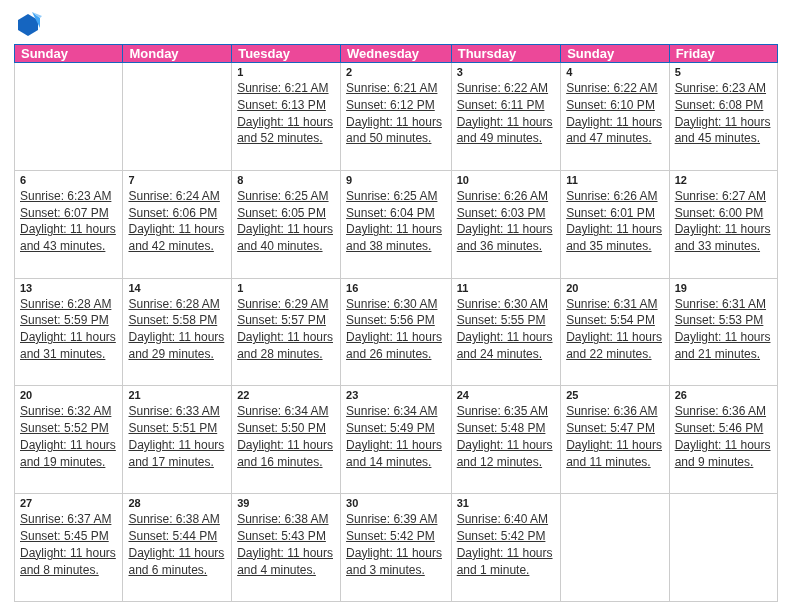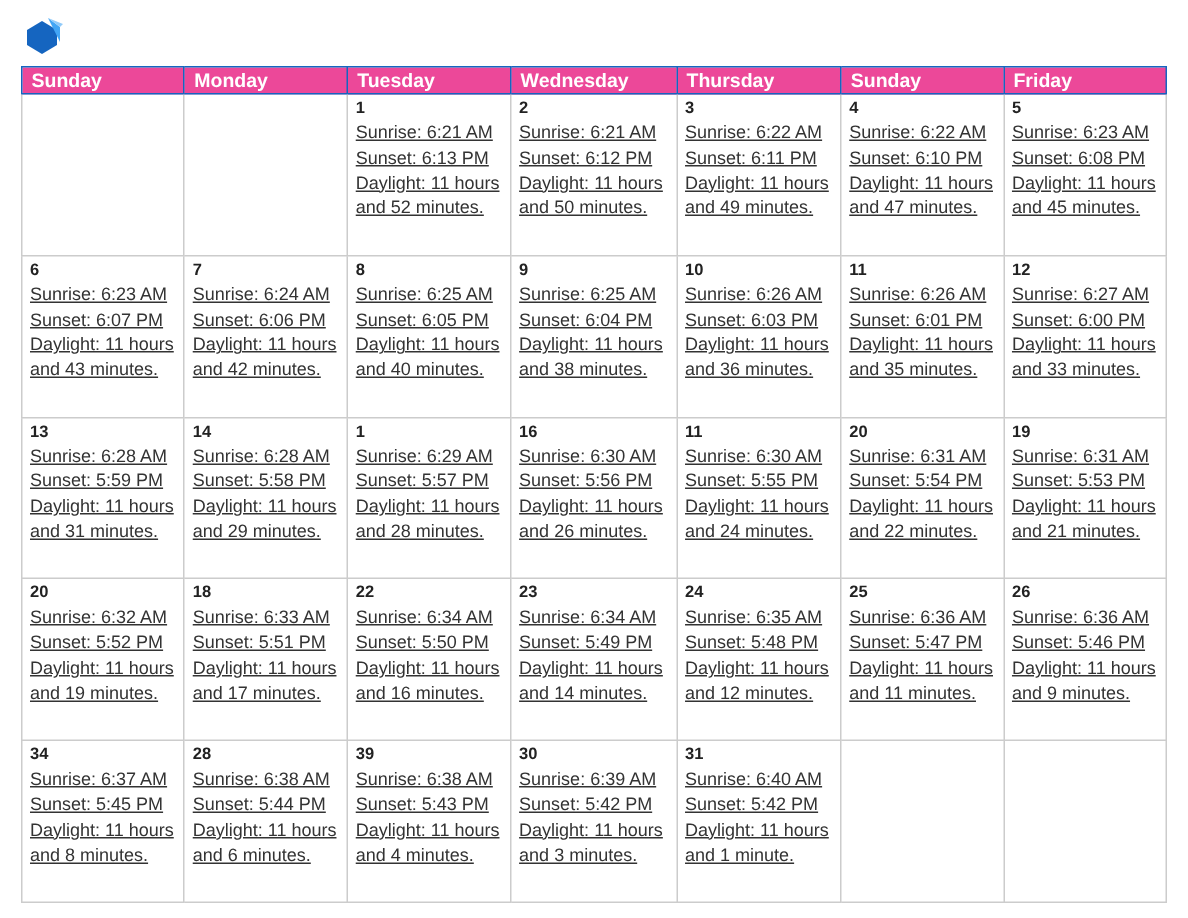--- a/index.html
+++ b/index.html
@@ -211,21 +211,21 @@
             <div class="day-number">19</div>
             <div class="day-info">Sunrise: 6:31 AM<br>Sunset: 5:53 PM<br>Daylight: 11 hours and 21 minutes.</div>
           </td>
         </tr>
         <tr>
           <td>
             <div class="day-number">20</div>
             <div class="day-info">Sunrise: 6:32 AM<br>Sunset: 5:52 PM<br>Daylight: 11 hours and 19 minutes.</div>
           </td>
           <td>
-            <div class="day-number">18</div>
+            <div class="day-number">21</div>
             <div class="day-info">Sunrise: 6:33 AM<br>Sunset: 5:51 PM<br>Daylight: 11 hours and 17 minutes.</div>
           </td>
           <td>
             <div class="day-number">22</div>
             <div class="day-info">Sunrise: 6:34 AM<br>Sunset: 5:50 PM<br>Daylight: 11 hours and 16 minutes.</div>
           </td>
           <td>
             <div class="day-number">23</div>
             <div class="day-info">Sunrise: 6:34 AM<br>Sunset: 5:49 PM<br>Daylight: 11 hours and 14 minutes.</div>
           </td>
@@ -237,21 +237,21 @@
             <div class="day-number">25</div>
             <div class="day-info">Sunrise: 6:36 AM<br>Sunset: 5:47 PM<br>Daylight: 11 hours and 11 minutes.</div>
           </td>
           <td>
             <div class="day-number">26</div>
             <div class="day-info">Sunrise: 6:36 AM<br>Sunset: 5:46 PM<br>Daylight: 11 hours and 9 minutes.</div>
           </td>
         </tr>
         <tr>
           <td>
-            <div class="day-number">34</div>
+            <div class="day-number">27</div>
             <div class="day-info">Sunrise: 6:37 AM<br>Sunset: 5:45 PM<br>Daylight: 11 hours and 8 minutes.</div>
           </td>
           <td>
             <div class="day-number">28</div>
             <div class="day-info">Sunrise: 6:38 AM<br>Sunset: 5:44 PM<br>Daylight: 11 hours and 6 minutes.</div>
           </td>
           <td>
             <div class="day-number">39</div>
             <div class="day-info">Sunrise: 6:38 AM<br>Sunset: 5:43 PM<br>Daylight: 11 hours and 4 minutes.</div>
           </td>

